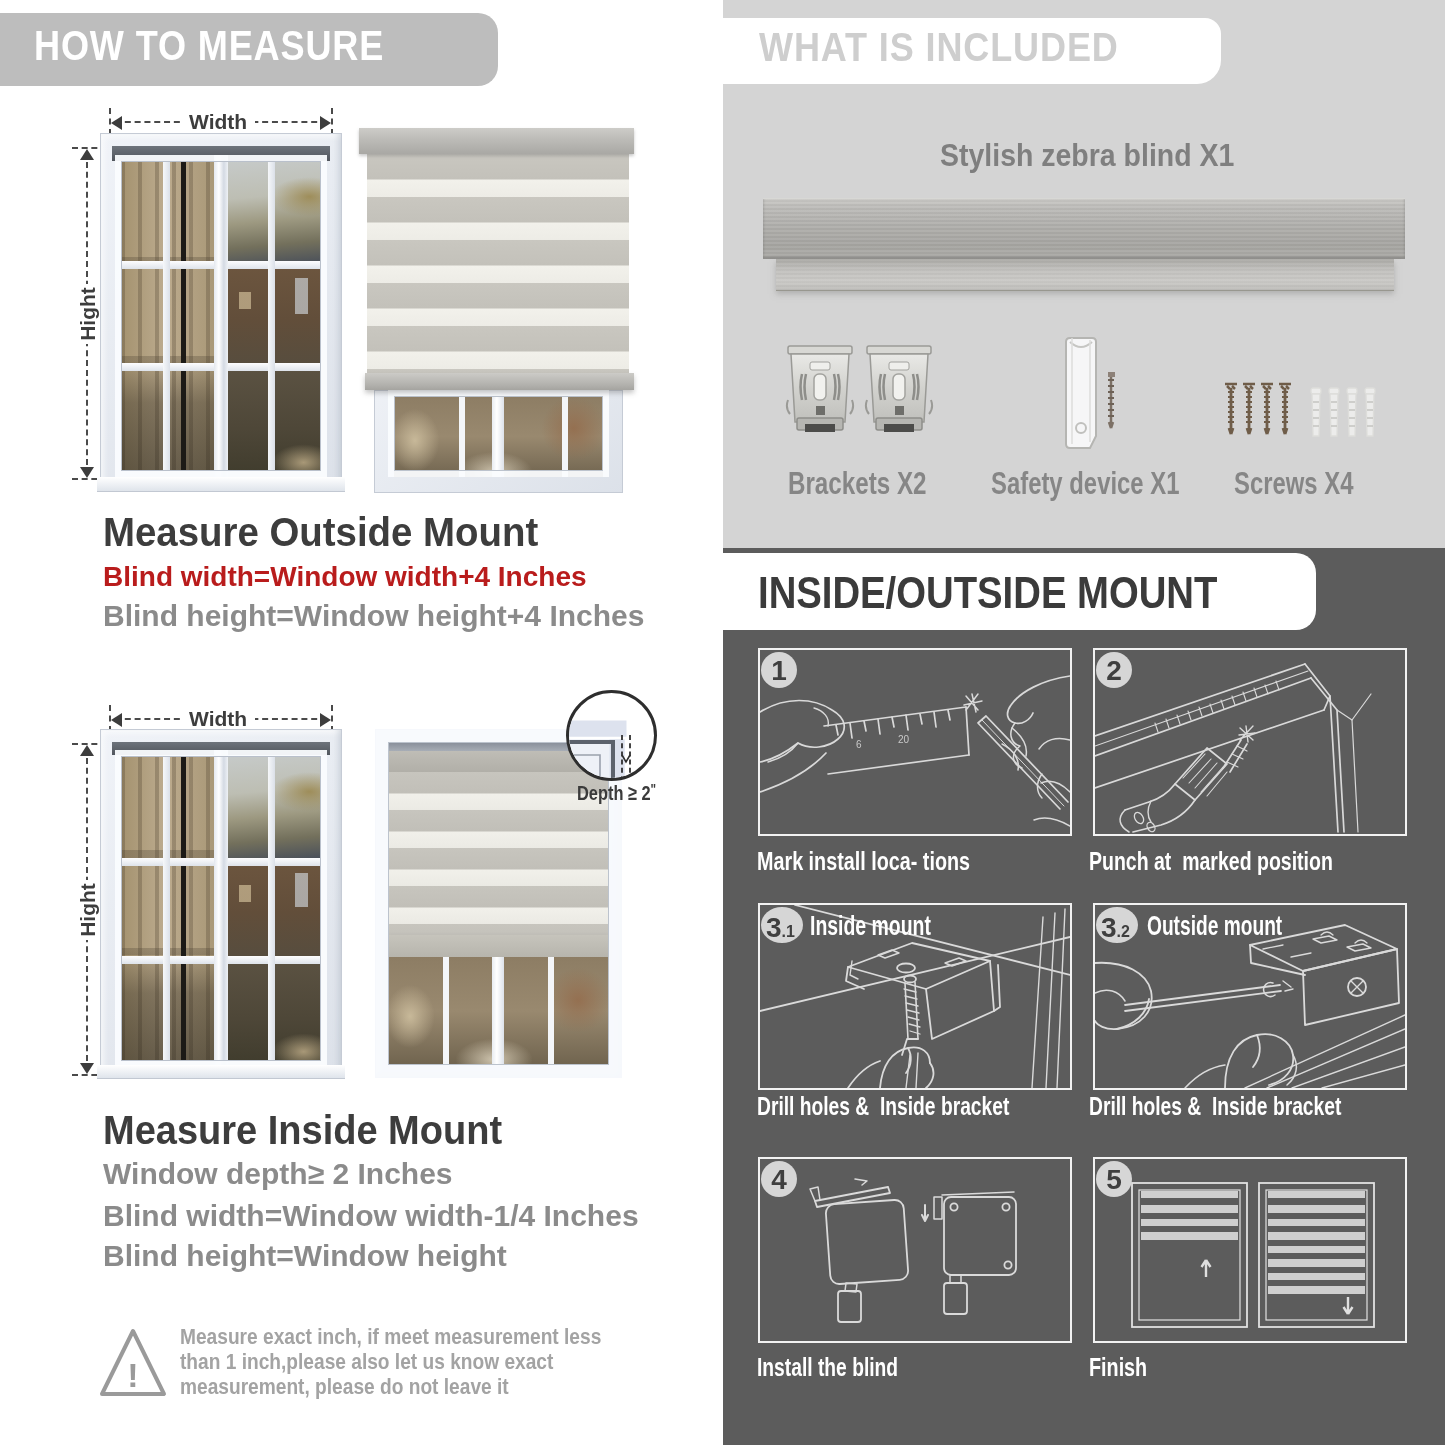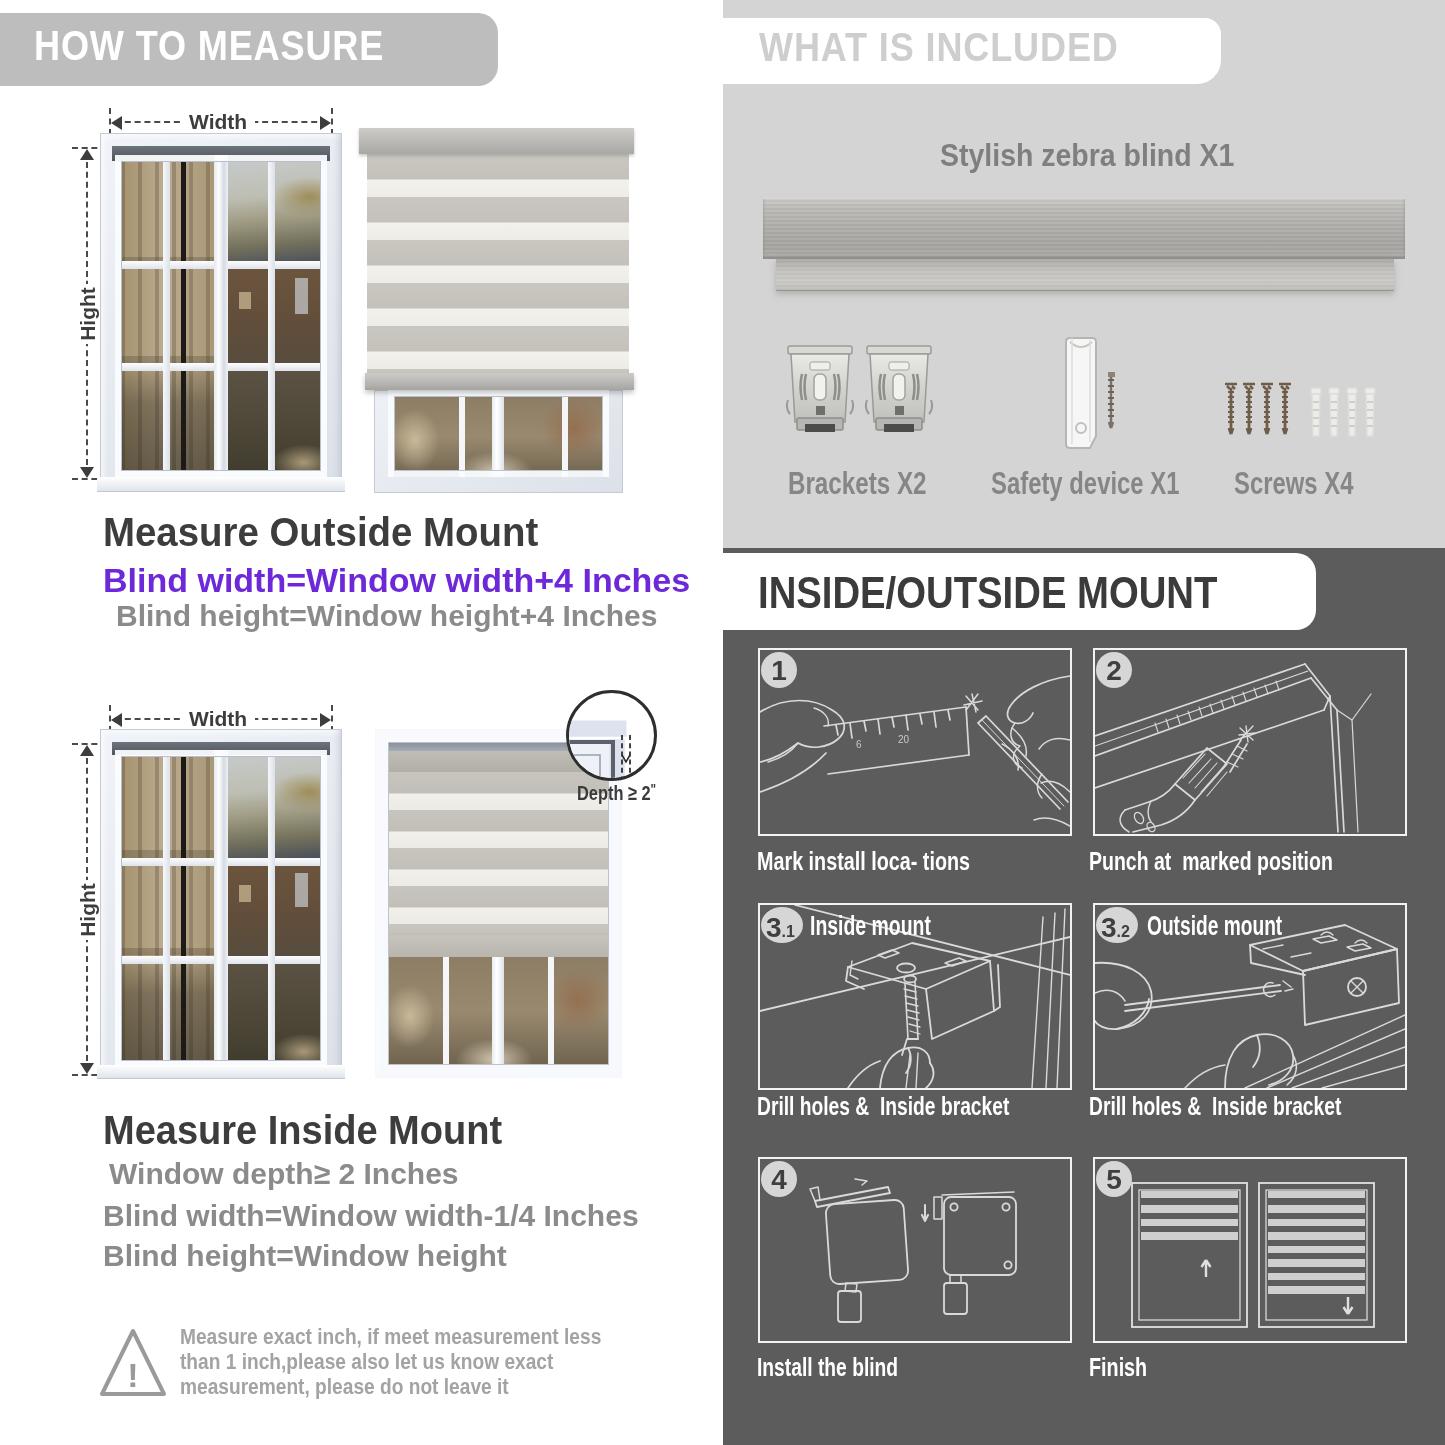--- a/index.html
+++ b/index.html
@@ -82,22 +82,22 @@
 
   <div class="abs" style="left:8px;top:26px;width:262px;height:220px;background:
     repeating-linear-gradient(180deg,#c9c7c0 0px,#c3c1ba 25px,#f2f1eb 26px,#edece6 43px);"></div>
 
   <div class="abs" style="left:6px;top:245px;width:269px;height:17px;background:linear-gradient(180deg,#cccbc7,#b2b1ad 70%,#a5a4a0);box-shadow:0 3px 5px rgba(90,90,90,.35);"></div>
 
   <div class="abs" style="left:0;top:0;width:275px;height:26px;background:linear-gradient(180deg,#cdccc8 0%,#bcbbb7 45%,#a9a8a4 100%);box-shadow:0 2px 3px rgba(120,120,120,.4);"></div>
 </div>
 
 <div class="abs b" style="left:103px;top:512px;font-size:40px;color:#3d3d3d;line-height:1;transform:scaleX(.96);transform-origin:0 0;">Measure Outside Mount</div>
-<div class="abs b" style="left:103px;top:563px;font-size:34px;color:#6d28d9;line-height:1;">Blind width=Window width+4 Inches</div>
-<div class="abs b" style="left:116px;top:601px;font-size:30px;color:#8b8b8b;line-height:1;">Blind height=Window height+4 Inches</div>
+<div class="abs b" style="left:103px;top:563px;font-size:28px;color:#b91c1c;line-height:1;">Blind width=Window width+4 Inches</div>
+<div class="abs b" style="left:103px;top:601px;font-size:30px;color:#8b8b8b;line-height:1;">Blind height=Window height+4 Inches</div>
 
 <div class="abs" style="left:109px;top:705px;width:224px;height:28px;">
   <div class="abs" style="left:0;top:0;height:27px;border-left:2px dashed #4a4a4a;"></div>
   <div class="abs" style="right:0;top:0;height:27px;border-right:2px dashed #4a4a4a;"></div>
   <div class="abs" style="left:6px;right:6px;top:13px;border-top:2px dashed #4a4a4a;"></div>
   <div class="abs" style="left:2px;top:8px;width:0;height:0;border:7px solid transparent;border-right:11px solid #3d3d3d;border-left:none;"></div>
   <div class="abs" style="right:2px;top:8px;width:0;height:0;border:7px solid transparent;border-left:11px solid #3d3d3d;border-right:none;"></div>
   <div class="abs b" style="left:72px;top:3px;background:#ffffff;padding:0 8px;font-size:21px;color:#3d3d3d;line-height:21px;">Width</div>
 </div>
 
@@ -171,21 +171,21 @@
     <path d="M-5,49 L44,49 L44,90" fill="none" stroke="#5c626c" stroke-width="4"></path>
     <path d="M-5,62 L31,62 L31,90" fill="none" stroke="#9aa1ac" stroke-width="1.6"></path>
     <line x1="53" y1="42" x2="53" y2="88" stroke="#2f2f2f" stroke-width="1.8" stroke-dasharray="5 3.2"></line>
     <line x1="61" y1="42" x2="61" y2="88" stroke="#2f2f2f" stroke-width="1.8" stroke-dasharray="5 3.2"></line>
     <path d="M53,62 l4,7 l4,-7" fill="none" stroke="#2f2f2f" stroke-width="1.6"></path>
   </svg>
 </div>
 <div class="abs b" style="left:577px;top:781px;font-size:21px;color:#3b3b3b;line-height:1;transform:scaleX(.78);transform-origin:0 0;">Depth ≥ 2<span style="font-size:15px;vertical-align:6px;">"</span></div>
 
 <div class="abs b" style="left:103px;top:1110px;font-size:40px;color:#3d3d3d;line-height:1;transform:scaleX(.95);transform-origin:0 0;">Measure Inside Mount</div>
-<div class="abs b" style="left:109px;top:1159px;font-size:30px;color:#8b8b8b;line-height:1;">Window depth≥ 2 Inches</div>
+<div class="abs b" style="left:103px;top:1159px;font-size:30px;color:#8b8b8b;line-height:1;">Window depth≥ 2 Inches</div>
 <div class="abs b" style="left:103px;top:1201px;font-size:30px;color:#8b8b8b;line-height:1;">Blind width=Window width-1/4 Inches</div>
 <div class="abs b" style="left:103px;top:1241px;font-size:30px;color:#8b8b8b;line-height:1;">Blind height=Window height</div>
 
 <svg class="abs" style="left:95px;top:1324px;" width="76" height="78" viewBox="0 0 76 78">
   <path d="M38,7 L69,70 L7,70 Z" fill="none" stroke="#9a9a9a" stroke-width="4" stroke-linejoin="round"></path>
   <text x="38" y="63" text-anchor="middle" font-family="Liberation Sans" font-weight="bold" font-size="34" fill="#9a9a9a">!</text>
 </svg>
 <div class="abs b" style="left:180px;top:1324px;font-size:22px;color:#a3a3a3;line-height:25px;transform:scaleX(.87);transform-origin:0 0;">Measure exact inch, if meet measurement less<br>than 1 inch,please also let us know exact<br>measurement, please do not leave it</div>
 
 <div class="abs" style="left:723px;top:0;width:722px;height:548px;background:#d4d4d4;"></div>

